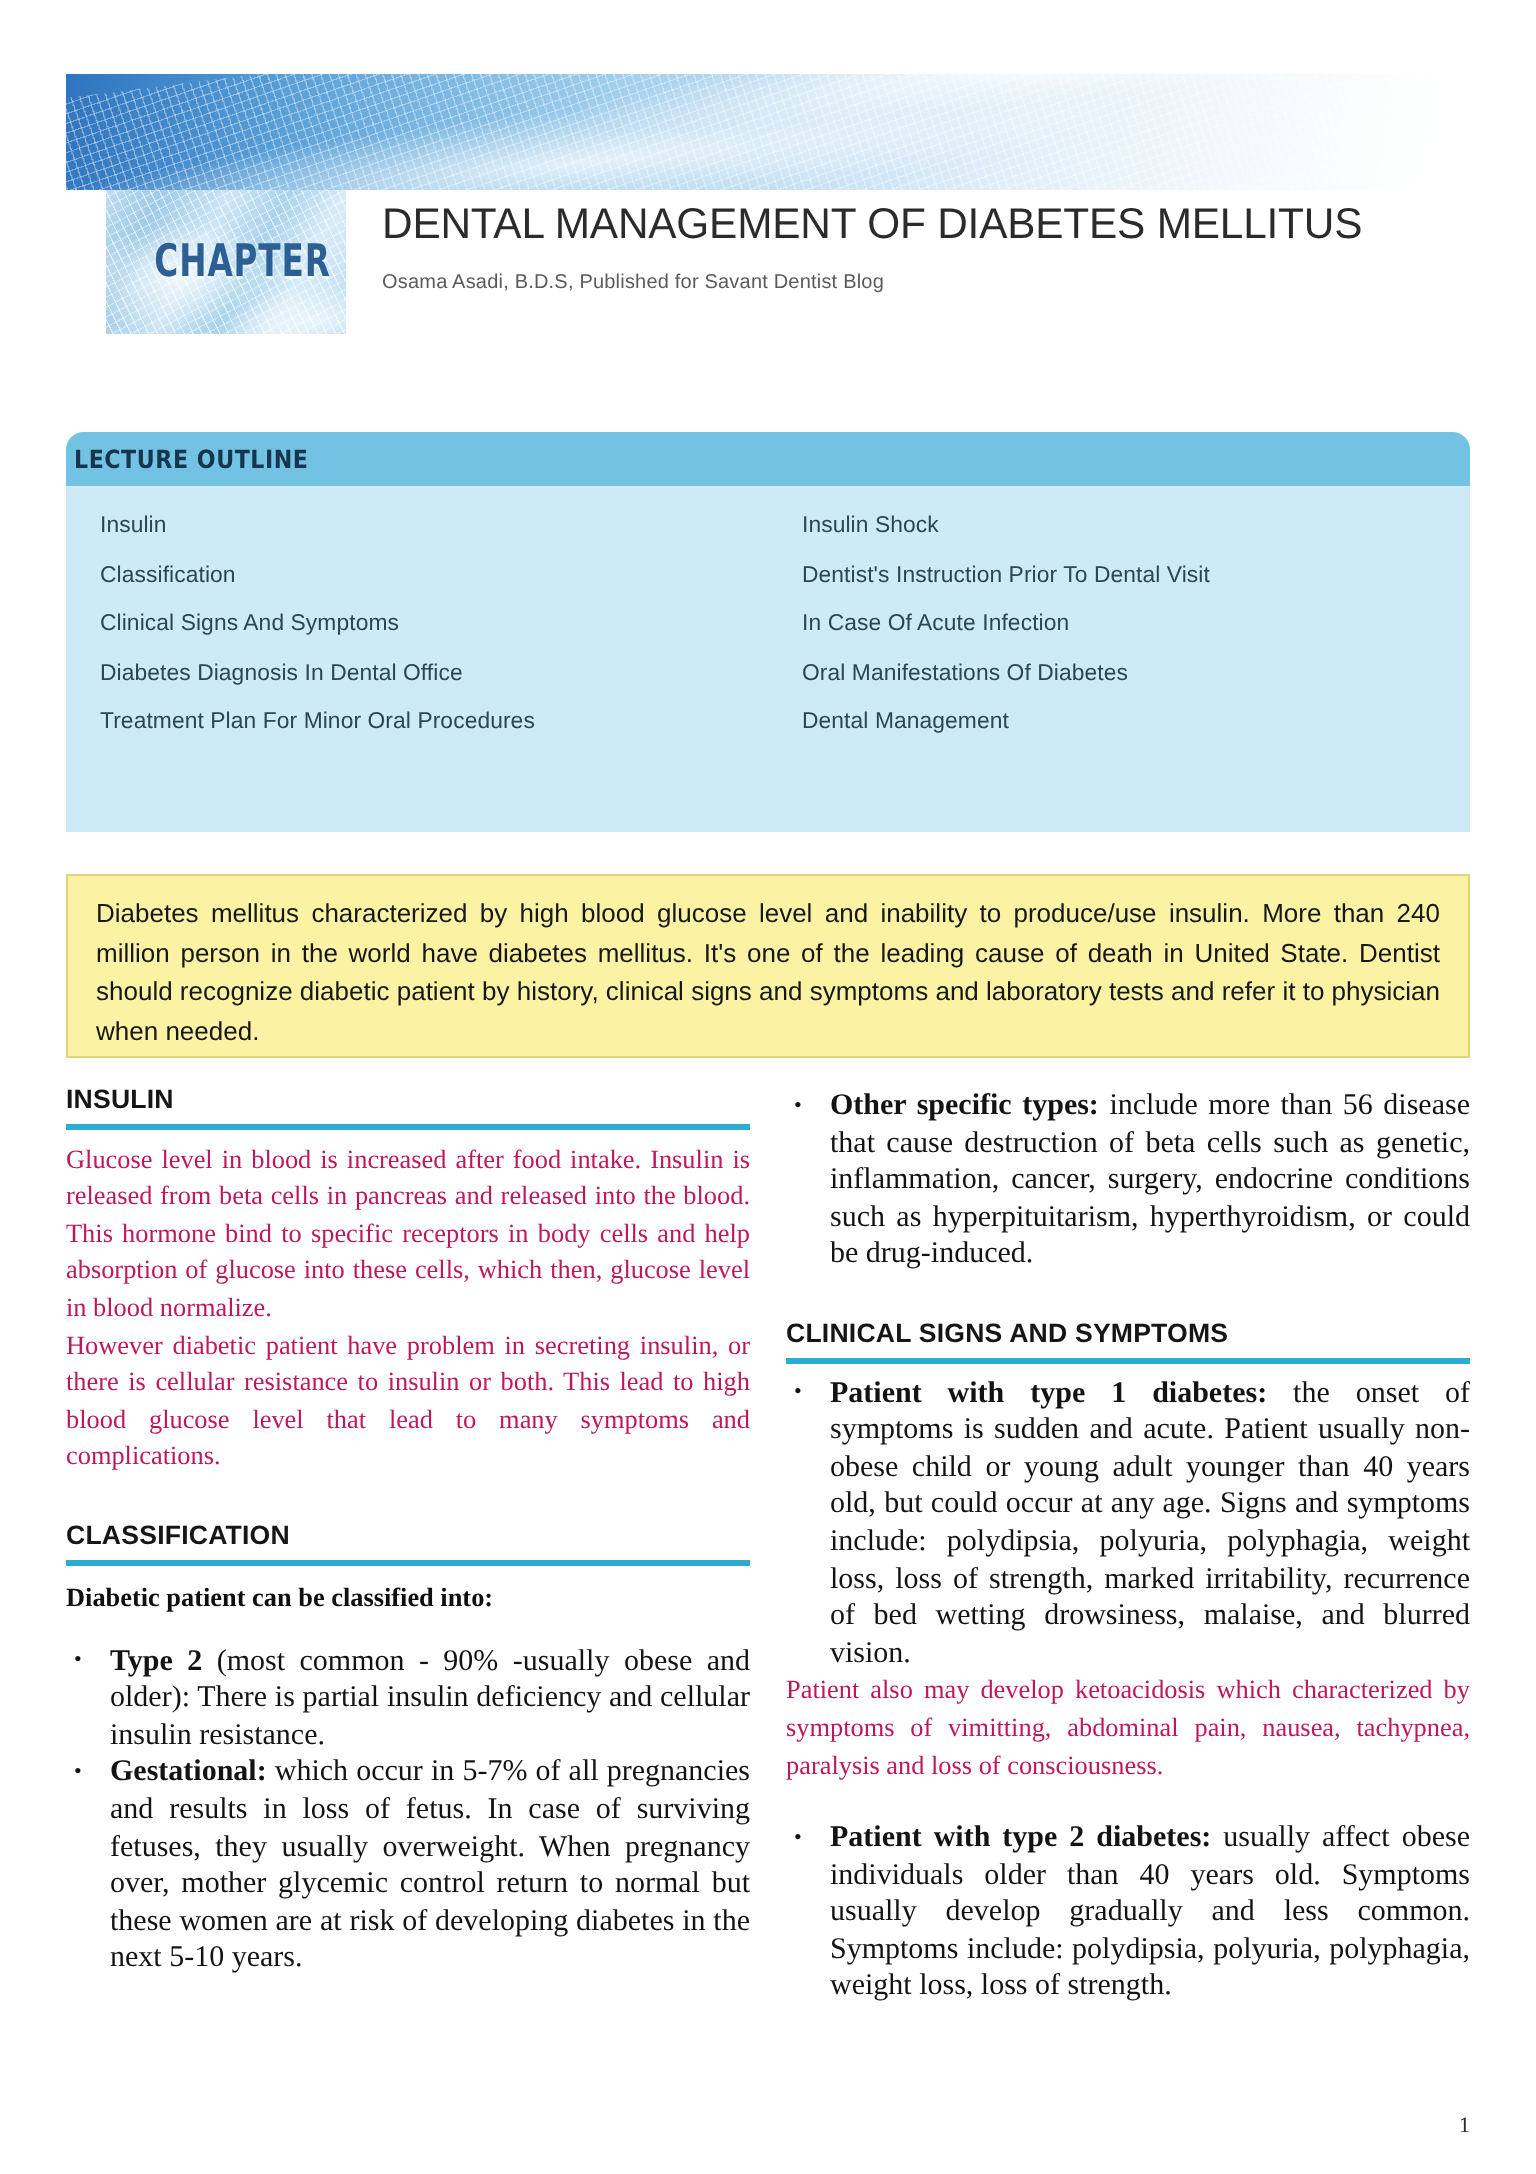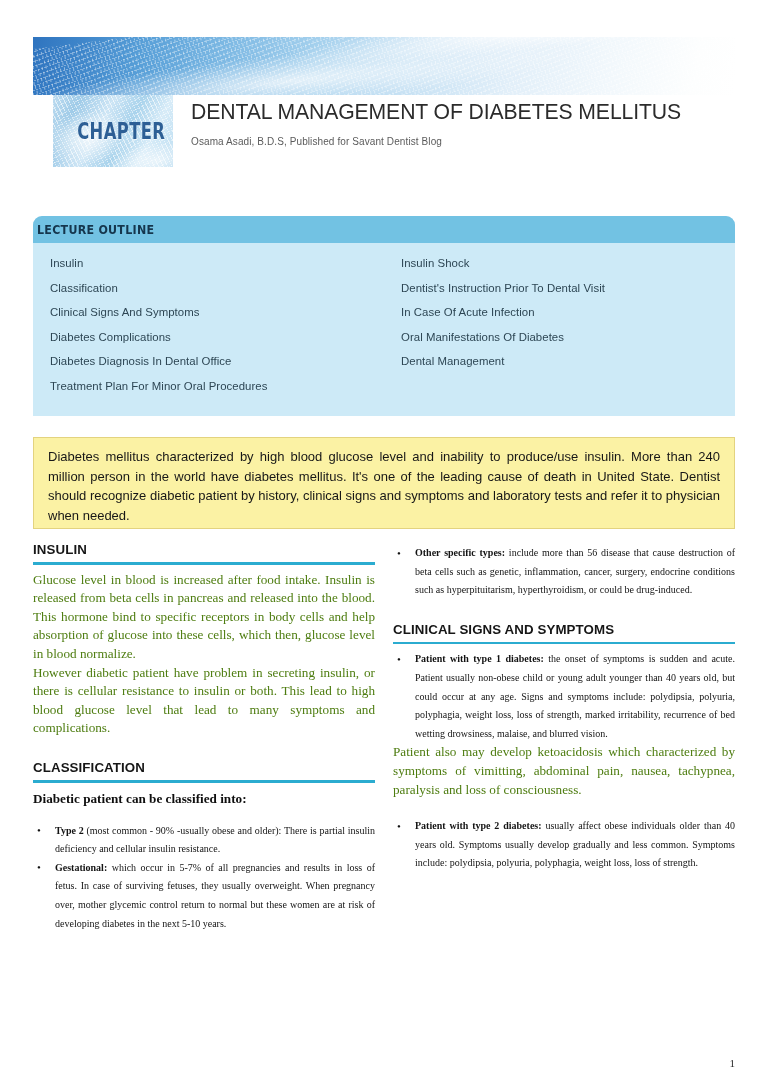--- a/index.html
+++ b/index.html
@@ -264,21 +264,21 @@
     height: 2.6px;
     background: #2bacd0;
     margin-top: 4px;
     margin-bottom: 6px;
   }
 
   p.para {
     font-family: "Liberation Serif", serif;
     font-size: 13.2px;
     line-height: 18.6px;
-    color: #4d7c0f;
+    color: #be185d;
     text-align: justify;
   }
 
   .subhead {
     font-family: "Liberation Serif", serif;
     font-weight: bold;
     font-size: 13.2px;
     line-height: 19px;
     color: #0f0f0f;
     margin-top: 3px;
@@ -288,21 +288,21 @@
     list-style: none;
     margin-top: 14px;
   }
 
   ul.bullets.tight { margin-top: 4px; }
 
   ul.bullets li {
     position: relative;
     padding-left: 22px;
     font-family: "Liberation Serif", serif;
-    font-size: 10px;
+    font-size: 15px;
     line-height: 18.6px;
     color: #131313;
     text-align: justify;
     margin-bottom: 0px;
   }
 
   ul.bullets li::before {
     content: "\2022";
     position: absolute;
     left: 4px;
@@ -343,21 +343,20 @@
 
 <div id="outline-box">
   <div class="outline-header">
     <span class="outline-header-text">LECTURE OUTLINE</span>
   </div>
   <div class="outline-cols">
     <div class="outline-col">
       <div class="outline-item">Insulin</div>
       <div class="outline-item">Classification</div>
       <div class="outline-item">Clinical Signs And Symptoms</div>
-      <div class="outline-item">Diabetes Complications</div>
       <div class="outline-item">Diabetes Diagnosis In Dental Office</div>
       <div class="outline-item">Treatment Plan For Minor Oral Procedures</div>
     </div>
     <div class="outline-col">
       <div class="outline-item">Insulin Shock</div>
       <div class="outline-item">Dentist's Instruction Prior To Dental Visit</div>
       <div class="outline-item">In Case Of Acute Infection</div>
       <div class="outline-item">Oral Manifestations Of Diabetes</div>
       <div class="outline-item">Dental Management</div>
     </div>

